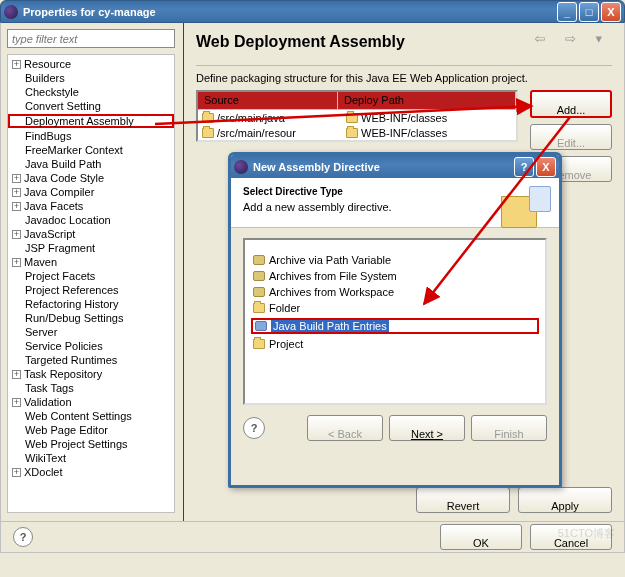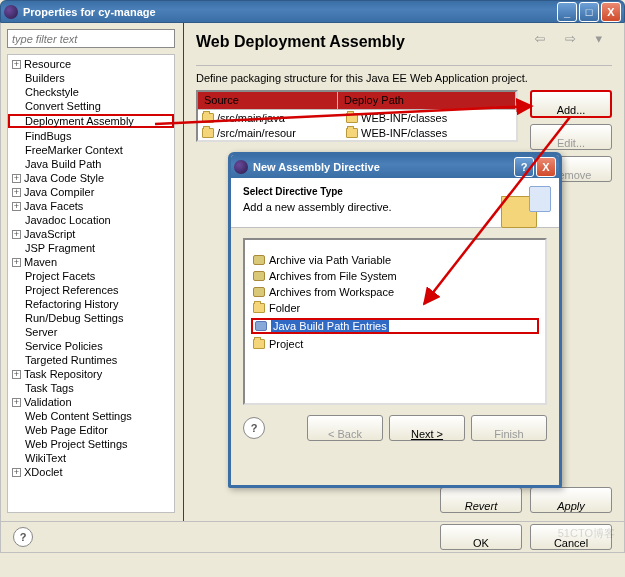--- a/index.html
+++ b/index.html
@@ -76,21 +76,21 @@
   .side-buttons { float: right; width: 82px; }
   .side-buttons .btn { display: block; width: 100%; margin-bottom: 6px; }
   .btn {
     height: 21px; background: linear-gradient(#fff,#ece9d8); border: 1px solid #8a8a8a;
     border-radius: 3px; padding: 12px 8px; cursor: pointer; text-align: center;
   }
   .btn.disabled { color: #999; }
   .btn.add { border: 2px solid #d40000; }
 
   .bottom-row { position: absolute; bottom: 8px; right: 12px; display: flex; gap: 8px; }
-  .bottom-row .btn { width: 82px; font-style: italic; }
+  .bottom-row .btn { width: 94px; }
 
   
   .dialog {
     position: absolute; left: 228px; top: 146px; width: 334px; height: 336px;
     border: 3px solid #3a6ea5; background: #ece9d8; box-shadow: 2px 2px 6px rgba(0,0,0,.3);
     border-radius: 6px 6px 2px 2px;
     margin-top: 6px;
   }
   .dialog .titlebar { border-radius: 3px 3px 0 0; border: none; font-size: 12px; }
   .dialog-header { background: #fff; padding: 8px 60px 14px 12px; border-bottom: 1px solid #c0c0c0; position: relative; }

